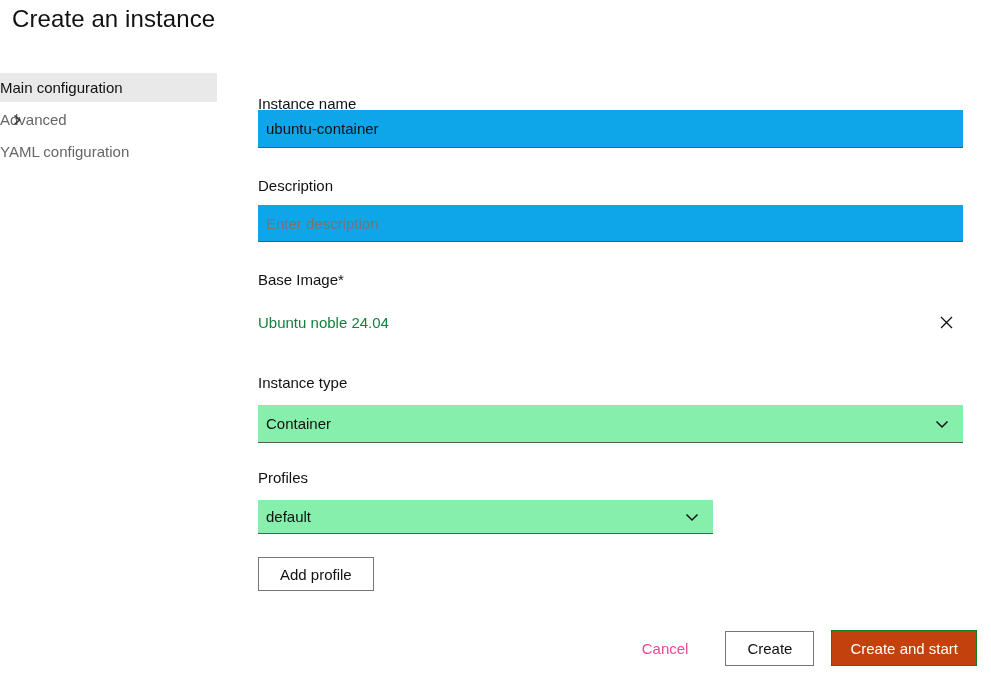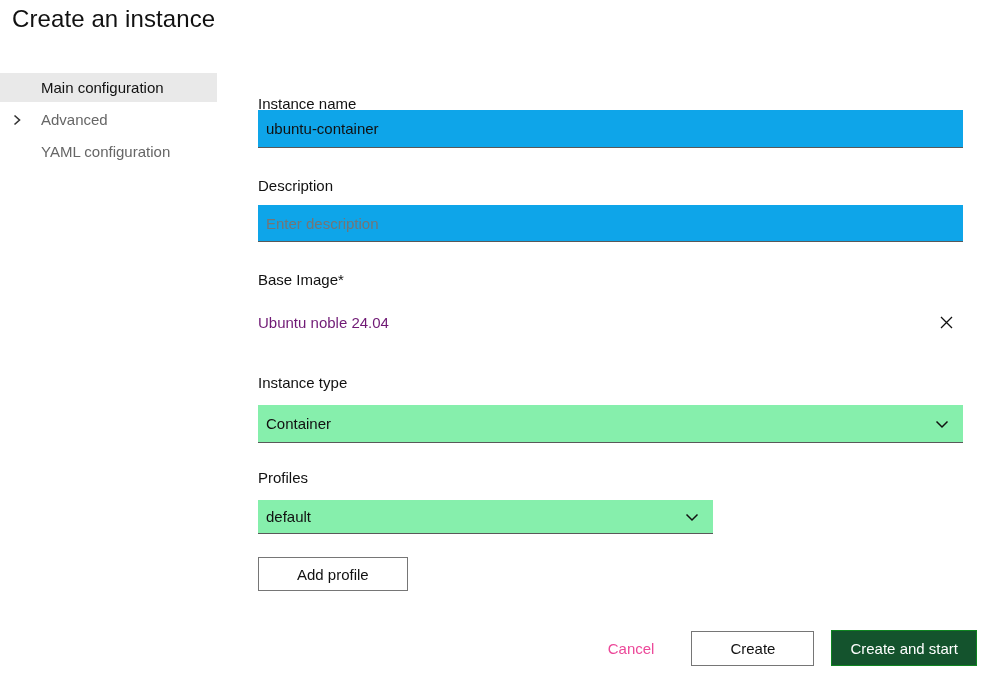--- a/index.html
+++ b/index.html
@@ -25,21 +25,20 @@
     letter-spacing: 0.1px;
   }
 
   
   .sidebar { position: absolute; left: 0; top: 73px; width: 217px; }
   .side-item {
     position: relative;
     height: 29px;
     display: flex;
     align-items: center;
-    padding-left: 41px;
     font-size: 15px;
     color: #666;
     cursor: pointer;
     margin-bottom: 3px;
   }
   .side-item.active { background: #e9e9e9; color: #111; }
   .side-chev {
     position: absolute;
     left: 11px;
     top: 50%;
@@ -95,21 +94,21 @@
   }
 
   .base-image-row {
     position: absolute;
     left: 0;
     width: 705px;
     display: flex;
     align-items: center;
     justify-content: space-between;
   }
-  .base-image-value { font-size: 15px; color: #701a75; }
+  .base-image-value { font-size: 15px; color: #15803d; }
   .clear-btn {
     background: none;
     border: none;
     cursor: pointer;
     width: 22px;
     height: 22px;
     display: inline-flex;
     align-items: center;
     justify-content: center;
     padding: 0;
@@ -122,24 +121,24 @@
     cursor: pointer;
     display: inline-flex;
     align-items: center;
     justify-content: center;
   }
   .btn-outline {
     background: #ffffff;
     border: 1px solid #767676;
     color: #111;
     height: 35px;
-    padding: 0 38px;
+    padding: 0 21px;
   }
   .btn-positive {
-    background: #14532d;
+    background: #c2410c;
     border: 1px solid #0e8420;
     color: #ffffff;
     height: 36px;
     padding: 0 18px;
   }
   .btn-text {
     background: none;
     border: none;
     color: #ec4899;
     height: 36px;

